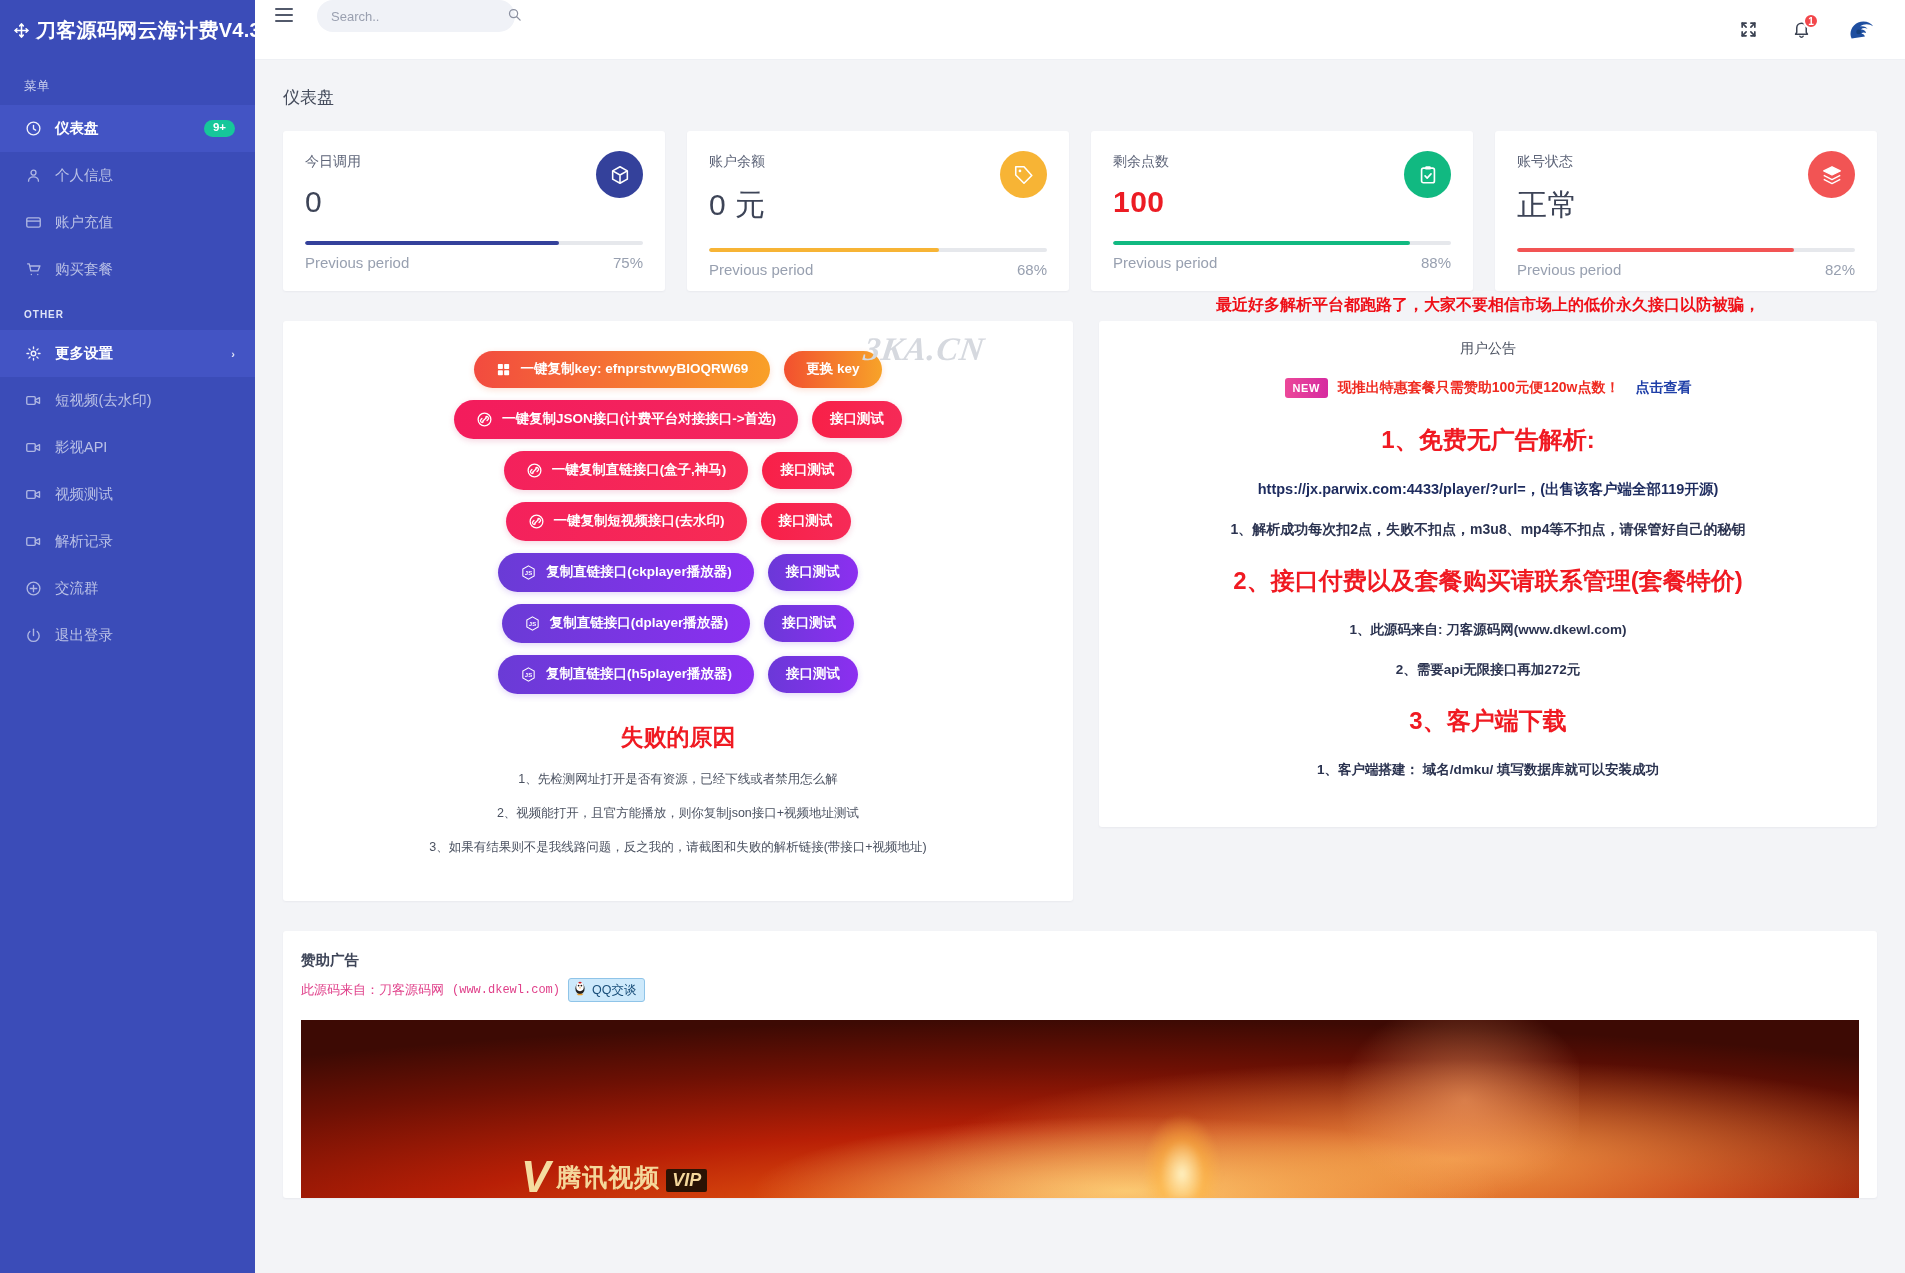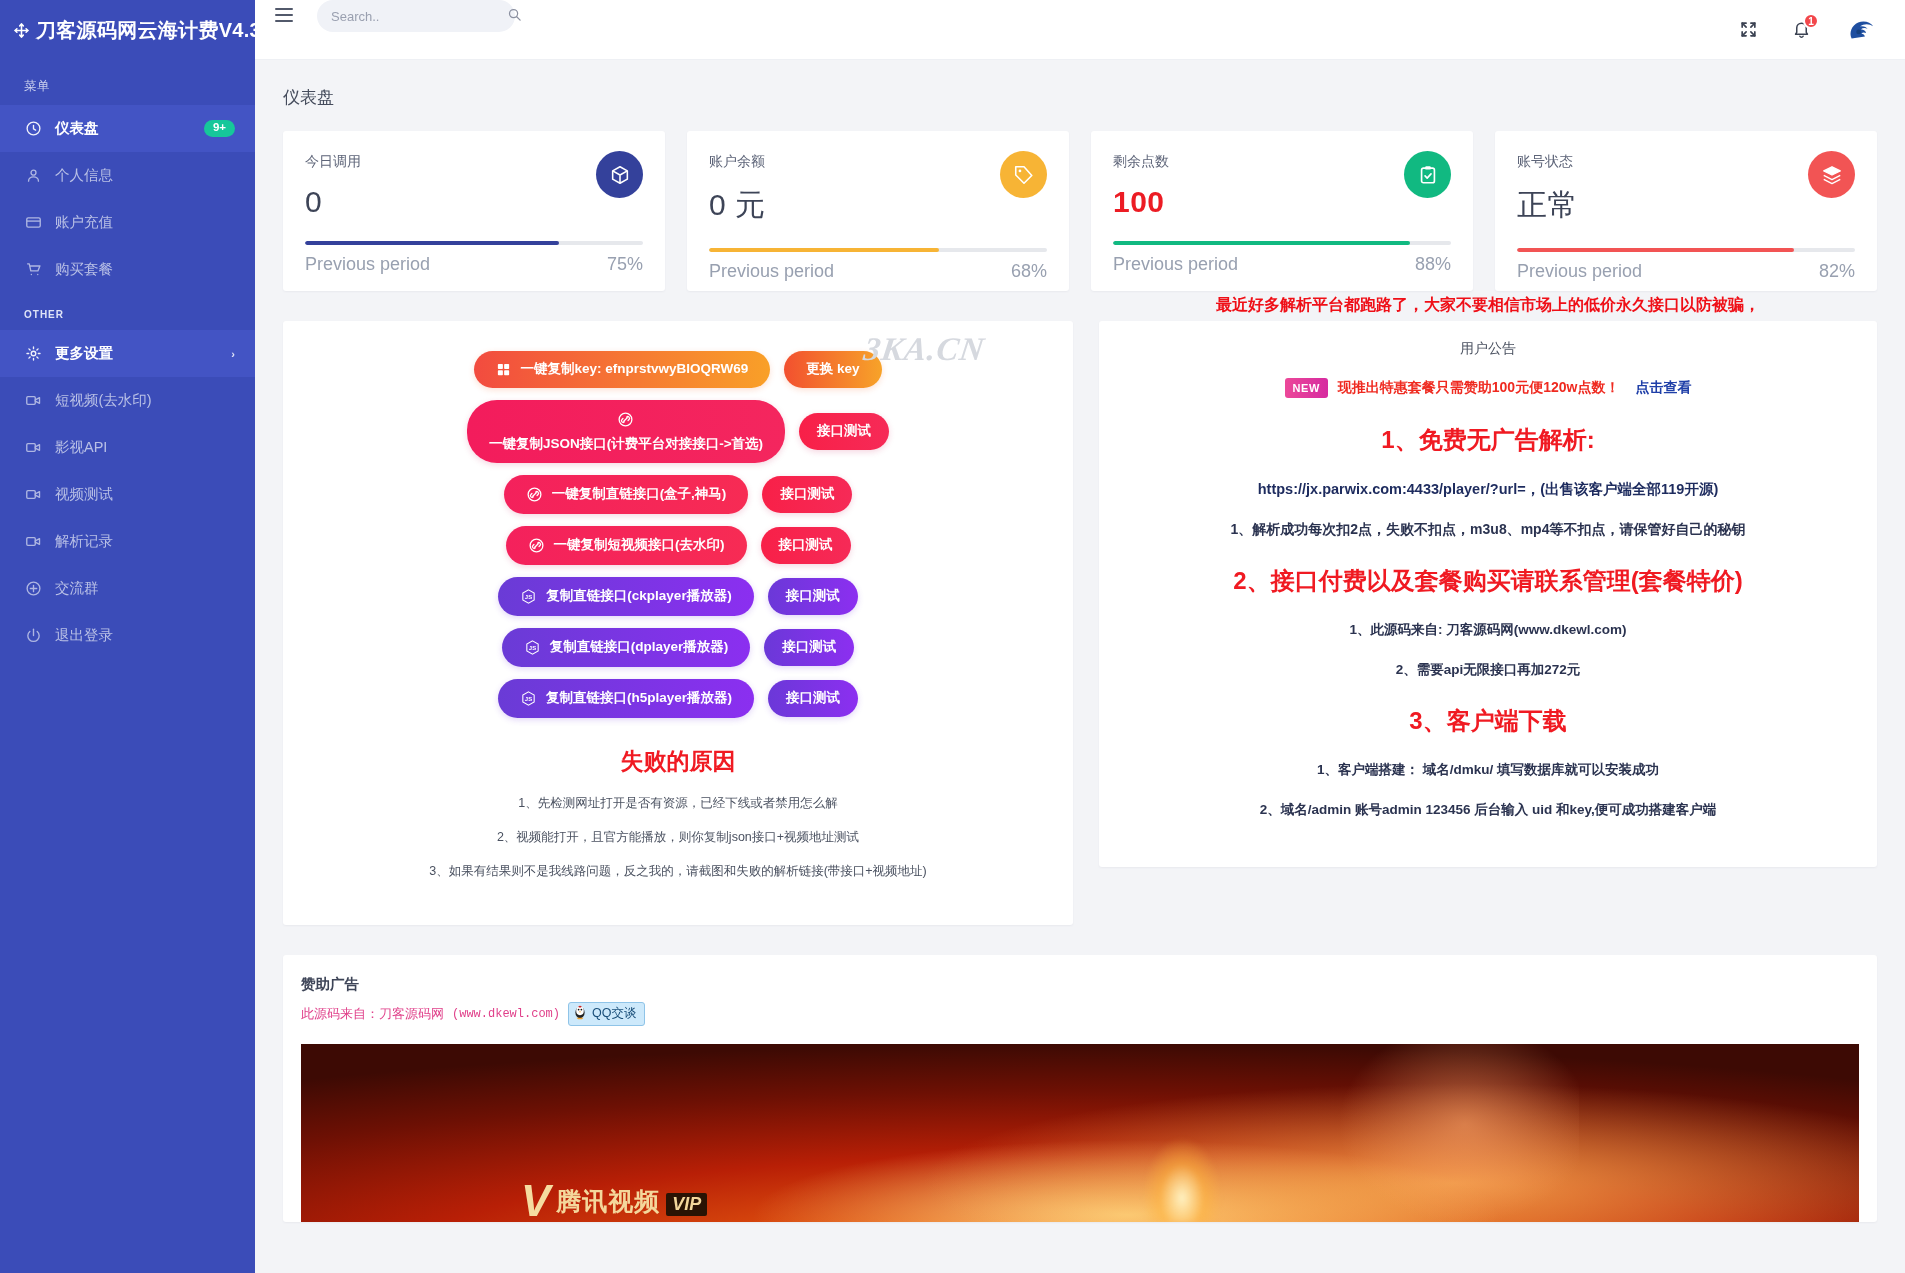--- a/index.html
+++ b/index.html
@@ -128,21 +128,21 @@
   .stat-value { font-size: 30px; margin-top: 14px; color: #3d4457; font-weight: normal; letter-spacing: .5px;}
   .stat-value.red { color: #ec1c24; font-weight: bold; }
   .stat-value.cn { font-weight: normal; }
   .stat-ico {
     position: absolute; right: 22px; top: 20px;
     width: 47px; height: 47px; border-radius: 50%;
     display: flex; align-items: center; justify-content: center;
   }
   .bar-track { margin-top: 22px; height: 4px; background: #e6e8ec; border-radius: 2px; overflow: hidden; }
   .bar-fill { height: 4px; border-radius: 2px; }
-  .bar-foot { display: flex; justify-content: space-between; margin-top: 9px; font-size: 18px; color: #98a0b0; }
+  .bar-foot { display: flex; justify-content: space-between; margin-top: 9px; font-size: 15px; color: #98a0b0; }
 
   
   .panels { display: flex; gap: 26px; margin-top: 30px; align-items: flex-start; }
   .panel {
     background: #fff; border-radius: 3px;
     box-shadow: 0 1px 2px rgba(30,40,80,.05);
   }
   .panel-left { width: 790px; padding: 30px 20px 28px; position: relative; overflow: hidden; }
   .panel-right { flex: 1 1 auto; padding: 0 0 26px; position: relative; }
 
@@ -166,21 +166,21 @@
     white-space: nowrap;
     font-family: "Liberation Sans", sans-serif;
     box-shadow: 0 2px 6px rgba(200,30,90,.18);
     line-height: 1.1;
   }
   .pill .gi { display: inline-flex; align-items: center; }
   .p-uid   { background: linear-gradient(90deg,#e84bb0,#d8359f); }
   .p-count { background: linear-gradient(90deg,#e0359f,#d62ba0); padding: 11px 20px; }
   .p-key   { background: linear-gradient(90deg,#f24b3f,#f9a028); box-shadow:0 2px 6px rgba(240,100,40,.2); }
   .p-newkey{ background: linear-gradient(90deg,#f2502f,#f7a329); box-shadow:0 2px 6px rgba(240,100,40,.2); }
-  .p-json  { background: linear-gradient(90deg,#f31c5c,#f4265e); flex-direction: column; }
+  .p-json  { background: linear-gradient(90deg,#f31c5c,#f4265e); }
   .p-red   { background: linear-gradient(90deg,#f4215c,#f72b54); }
   .p-redsm { background: linear-gradient(90deg,#f82048,#f62a57); padding: 11px 18px; }
   .p-purple{ background: linear-gradient(90deg,#6a3bd6,#8b2ff0); box-shadow:0 2px 6px rgba(110,50,220,.2); }
   .p-purplesm{ background: linear-gradient(90deg,#6b38d8,#8c2ff0); padding: 11px 18px; box-shadow:0 2px 6px rgba(110,50,220,.2); }
 
   .fail-title {
     text-align: center; color: #f01a22;
     font-size: 23px; font-weight: bold;
     margin: 28px 0 18px;
   }
@@ -642,21 +642,20 @@
           </div>
 
           <div class="r-h1">1、免费无广告解析:</div>
           <div class="r-url">https://jx.parwix.com:4433/player/?url=，(出售该客户端全部119开源)</div>
           <div class="r-p">1、解析成功每次扣2点，失败不扣点，m3u8、mp4等不扣点，请保管好自己的秘钥</div>
           <div class="r-h1">2、接口付费以及套餐购买请联系管理(套餐特价)</div>
           <div class="r-p sm">1、此源码来自: 刀客源码网(www.dkewl.com)</div>
           <div class="r-p sm">2、需要api无限接口再加272元</div>
           <div class="r-h1">3、客户端下载</div>
           <div class="r-p sm">1、客户端搭建： 域名/dmku/ 填写数据库就可以安装成功</div>
-          <div class="r-p sm">2、域名/admin 账号admin 123456 后台输入 uid 和key,便可成功搭建客户端</div>
         </div>
       </div>
 
       <div class="ad-card">
         <div class="ad-title">赞助广告</div>
         <div class="ad-sub">
           <span>此源码来自：刀客源码网</span>
           <span class="mono">(www.dkewl.com)</span>
           <span class="qq-btn">
             <span>

